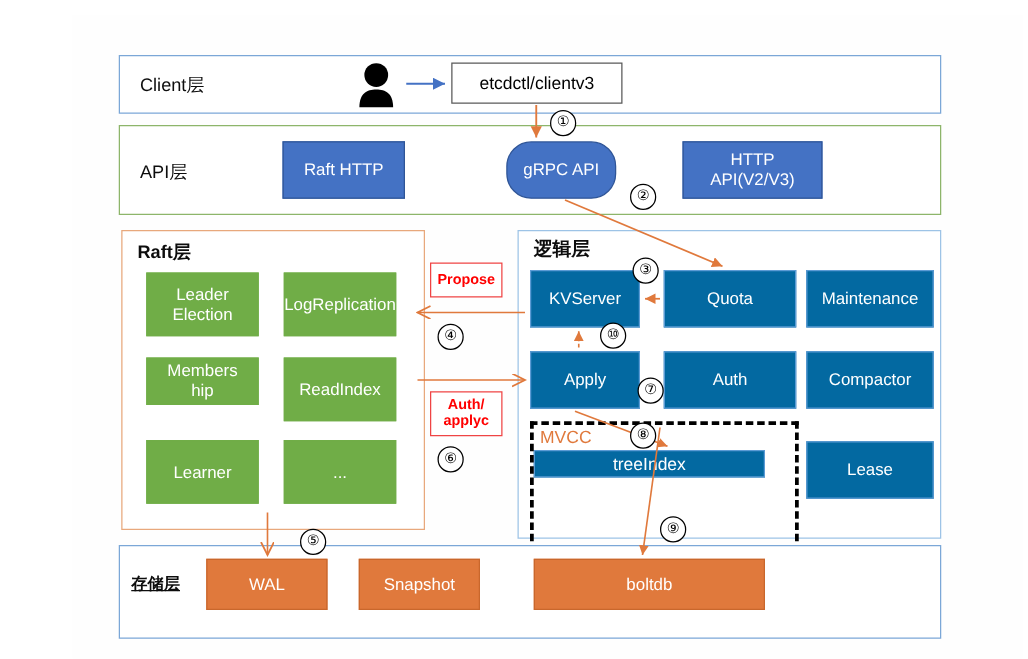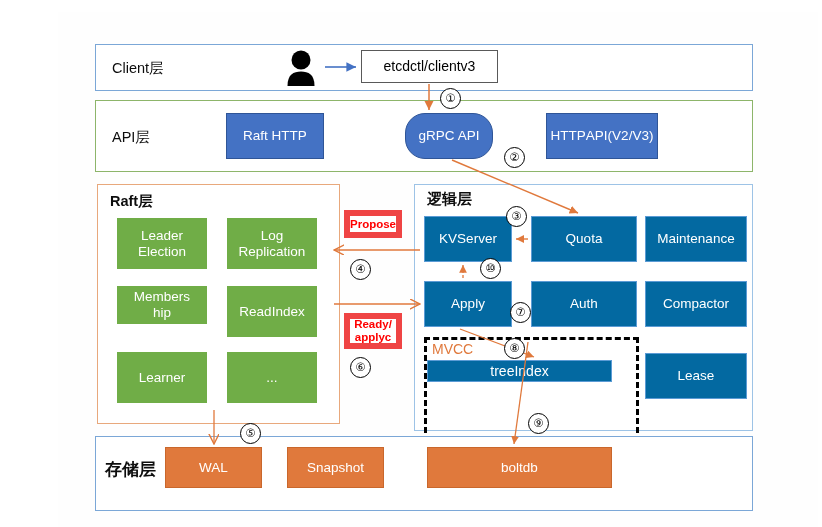--- a/index.html
+++ b/index.html
@@ -16,21 +16,21 @@
        justify-content:center;text-align:center;color:#ffffff;font-size:13.5px;
        line-height:1.15;padding:2px;}
   .box.blue-dark{background:#4472C4;border:1px solid #2f5597;}
   .box.blue-light{background:#0369a1;border:1px solid #5B9BD5;}
   .box.green{background:#70AD47;border:1px solid #70AD47;}
   .box.orange{background:#E0793C;border:1px solid #d1train;}
   .box.orange{background:#E0793C;border:1px solid #c9672c;}
   .box.white{background:#ffffff;color:#000000;border:1.5px solid #595959;}
 
   .tag{position:absolute;box-sizing:border-box;background:#ffffff;
-       border:6px solid #ef4444;display:flex;align-items:center;justify-content:center;
+       border:1px solid #ef4444;display:flex;align-items:center;justify-content:center;
        text-align:center;color:#FF0000;font-weight:bold;font-size:11.5px;line-height:1.12;}
 
   .num{position:absolute;width:19px;height:19px;border:1.3px solid #000;
        border-radius:50%;background:#fff;color:#000;font-size:11.5px;
        display:flex;align-items:center;justify-content:center;line-height:1;}
 
   .mvcc-label{position:absolute;color:#E0793C;font-size:14px;}
   svg.layer{position:absolute;left:0;top:0;width:822px;height:527px;
             pointer-events:none;overflow:visible;}
 </style>
@@ -50,33 +50,33 @@
     </svg>
   </div>
 
   <div class="box white" style="left:361px;top:50px;width:137px;height:33px;font-size:14px;">etcdctl/clientv3</div>
 
   <div class="panel" style="left:95px;top:100px;width:658px;height:72px;border:1.5px solid #8DB56A;"></div>
   <div class="panel-label" style="left:112px;top:128px;">API层</div>
 
   <div class="box blue-dark" style="left:226px;top:113px;width:98px;height:46px;">Raft HTTP</div>
   <div class="box blue-dark" style="left:405px;top:113px;width:88px;height:46px;border-radius:20px;">gRPC API</div>
-  <div class="box blue-dark" style="left:546px;top:113px;width:112px;height:46px;flex-direction:row;">
+  <div class="box blue-dark" style="left:546px;top:113px;width:112px;height:46px;flex-direction:column;">
     <span>HTTP</span>
     <span>API(V2/V3)</span>
   </div>
 
   <div class="panel" style="left:97px;top:184px;width:243px;height:240px;border:1.5px solid #E8A87C;"></div>
   <div class="panel-label bold" style="left:110px;top:192px;">Raft层</div>
 
   <div class="box green" style="left:117px;top:218px;width:90px;height:51px;flex-direction:column;">
     <span>Leader</span>
     <span>Election</span>
   </div>
-  <div class="box green" style="left:227px;top:218px;width:90px;height:51px;flex-direction:column;">
+  <div class="box green" style="left:227px;top:218px;width:90px;height:51px;">
     <span>Log</span>
     <span>Replication</span>
   </div>
   <div class="box green" style="left:117px;top:286px;width:90px;height:38px;flex-direction:column;">
     <span>Members</span>
     <span>hip</span>
   </div>
   <div class="box green" style="left:227px;top:286px;width:90px;height:51px;flex-direction:row;">
     <span>Read</span>
     <span>Index</span>
@@ -96,29 +96,29 @@
   <div class="box blue-light" style="left:645px;top:281px;width:102px;height:46px;">Compactor</div>
 
   <div class="box blue-light" style="left:427px;top:360px;width:185px;height:22px;font-size:14px;">treeIndex</div>
   <div class="box blue-light" style="left:645px;top:353px;width:102px;height:46px;">Lease</div>
 
   <div style="position:absolute;left:424px;top:337px;width:215px;height:159px;
               border:3px dashed #000000;box-sizing:border-box;background:transparent;"></div>
   <div class="mvcc-label" style="left:432px;top:341px;">MVCC</div>
 
   <div class="panel" style="left:95px;top:436px;width:658px;height:75px;border:1.5px solid #7BA7D7;"></div>
-  <div class="panel-label bold" style="left:105px;top:458px;font-size:17px;">存储层</div>
+  <div class="panel-label bold" style="left:105px;top:458px;font-size:13px;text-decoration:underline;">存储层</div>
 
   <div class="box orange" style="left:165px;top:447px;width:97px;height:41px;">WAL</div>
   <div class="box orange" style="left:287px;top:447px;width:97px;height:41px;">Snapshot</div>
   <div class="box orange" style="left:427px;top:447px;width:185px;height:41px;">boltdb</div>
 
   <div class="tag" style="left:344px;top:210px;width:58px;height:28px;">Propose</div>
   <div class="tag" style="left:344px;top:313px;width:58px;height:36px;flex-direction:column;">
-    <span>Ready/</span>
+    <span>Auth/</span>
     <span>applyc</span>
   </div>
 
   <svg class="layer">
     <defs>
       <marker id="ar-blue" markerWidth="7" markerHeight="7" refX="6" refY="3" orient="auto" markerUnits="strokeWidth">
         <path d="M0,0 L6,3 L0,6 z" fill="#4472C4"></path>
       </marker>
       <marker id="ar-or" markerWidth="7" markerHeight="7" refX="6" refY="3" orient="auto" markerUnits="strokeWidth">
         <path d="M0,0 L6,3 L0,6 z" fill="#E0793C"></path>

